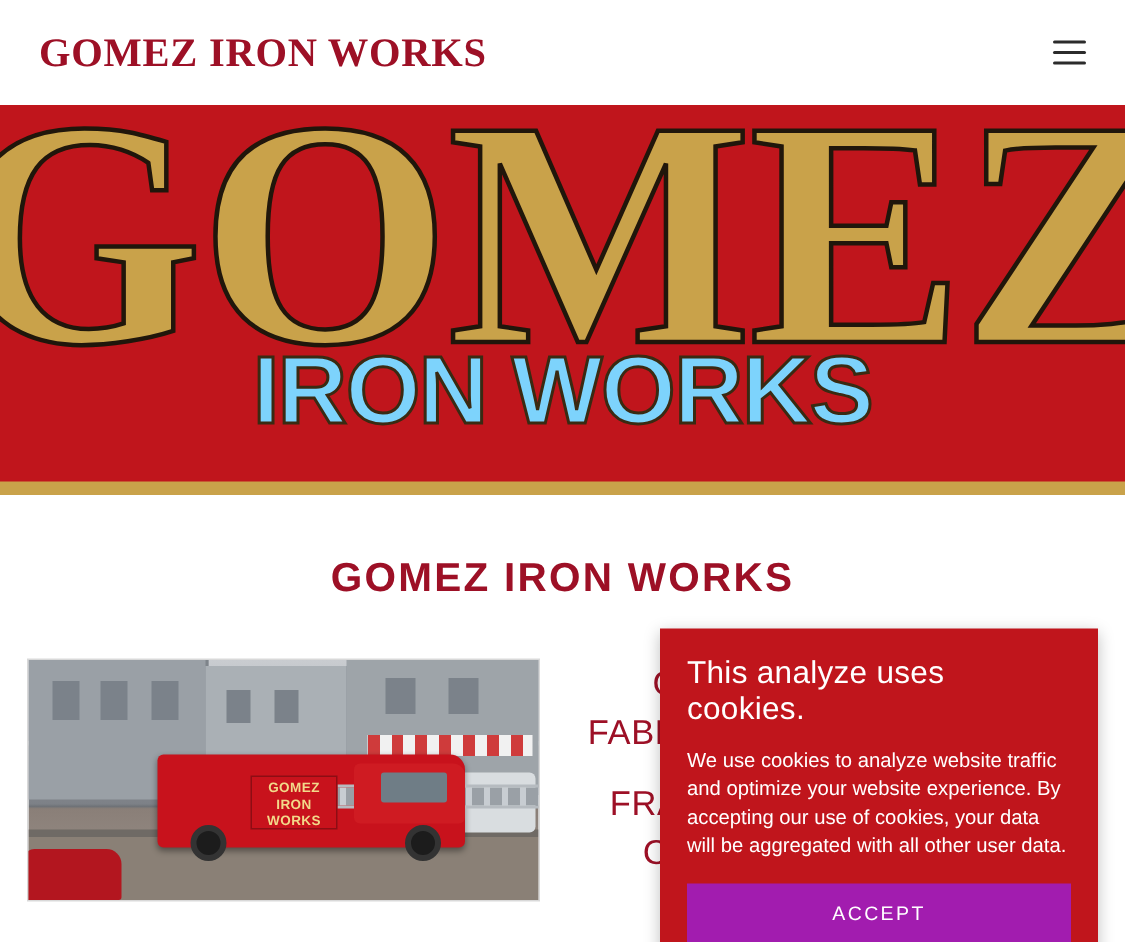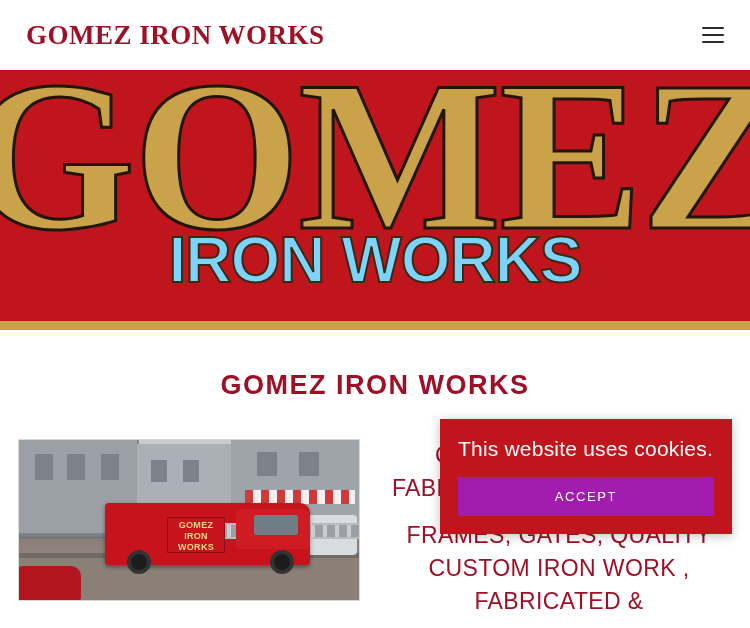--- a/index.html
+++ b/index.html
@@ -255,17 +255,18 @@
       <div class="col-right">
         <div class="right-text">
           <p>GOMEZ IRON WORKS FABRICATOR OF IRON WORK</p>
           <p>FRAMES, GATES, QUALITY CUSTOM IRON WORK , FABRICATED &amp;</p>
         </div>
       </div>
     </div>
   </div>
 
   <div class="cookie">
-    <h2>This website uses cookies.</h2>
+    <h2>This analyze uses cookies.</h2>
+    <p>We use cookies to analyze website traffic and optimize your website experience. By accepting our use of cookies, your data will be aggregated with all other user data.</p>
     <button class="cookie-accept">ACCEPT</button>
   </div>
 
 </div>
 
 </body></html>

